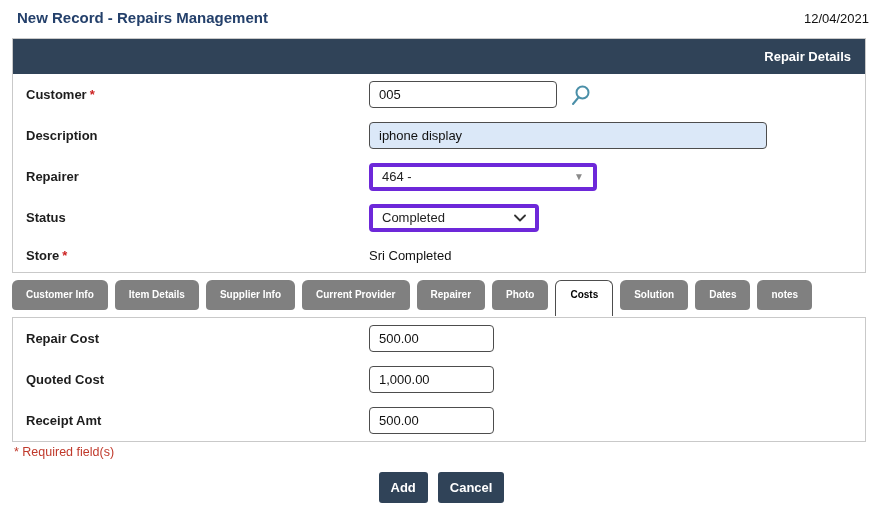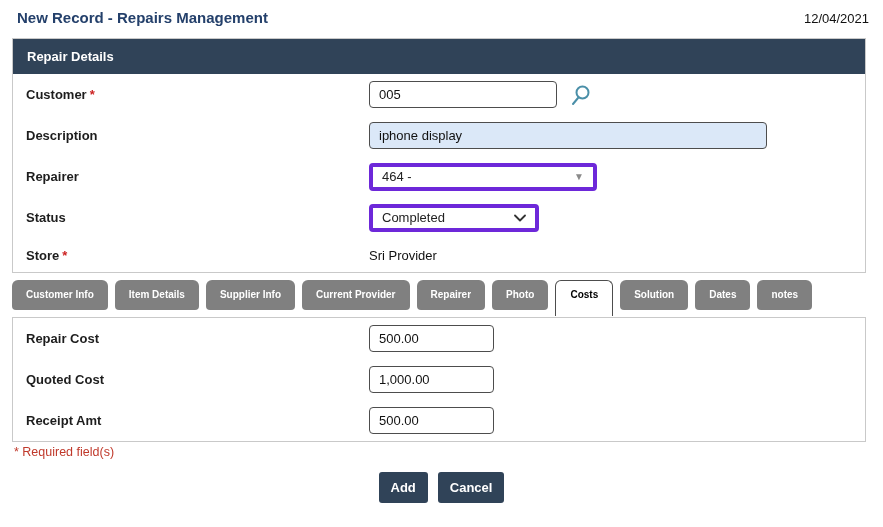--- a/index.html
+++ b/index.html
@@ -19,21 +19,21 @@
   .page-date { color:#111; font-size:13px; padding-top:2px; }
 
   .panel {
     margin:0 17px 0 12px;
     border:1px solid #c9c9c9;
     background:#fff;
   }
   .panel-header {
     background:#304358; color:#fff;
     font-weight:bold; font-size:13px;
-    padding:10px 14px; height:35px;
+    padding:10px 14px; height:35px;text-align:right;
   }
   .form-row { display:flex; align-items:center; height:41px; padding-left:13px; }
   .form-row.last { height:34px; }
   .form-label { width:343px; font-weight:bold; color:#1d1d1d; }
   .req { color:#cc2222; font-weight:bold; margin-left:3px; }
 
   .text-input {
     height:27px; border:1px solid #4d4d4d; border-radius:4px;
     padding:0 9px; font-size:13px; font-family:"Liberation Sans",sans-serif;
     color:#111; background:#fff; outline:none;
@@ -136,21 +136,21 @@
             <path d="M1 1.5 L6 6.5 L11 1.5" stroke="#333" stroke-width="1.8" fill="none" stroke-linecap="round" stroke-linejoin="round"></path>
           </svg>
       </span>
     </div>
   </div>
 
   <div class="form-row last">
     <div class="form-label">
       <span>Store</span><span class="req">*</span>
     </div>
-    <div class="store-value">Sri Provider</div>
+    <div class="store-value">Sri Completed</div>
   </div>
 </div>
 
 <div class="tabs">
   <div class="tab">Customer Info</div>
   <div class="tab">Item Details</div>
   <div class="tab">Supplier Info</div>
   <div class="tab">Current Provider</div>
   <div class="tab">Repairer</div>
   <div class="tab">Photo</div>

